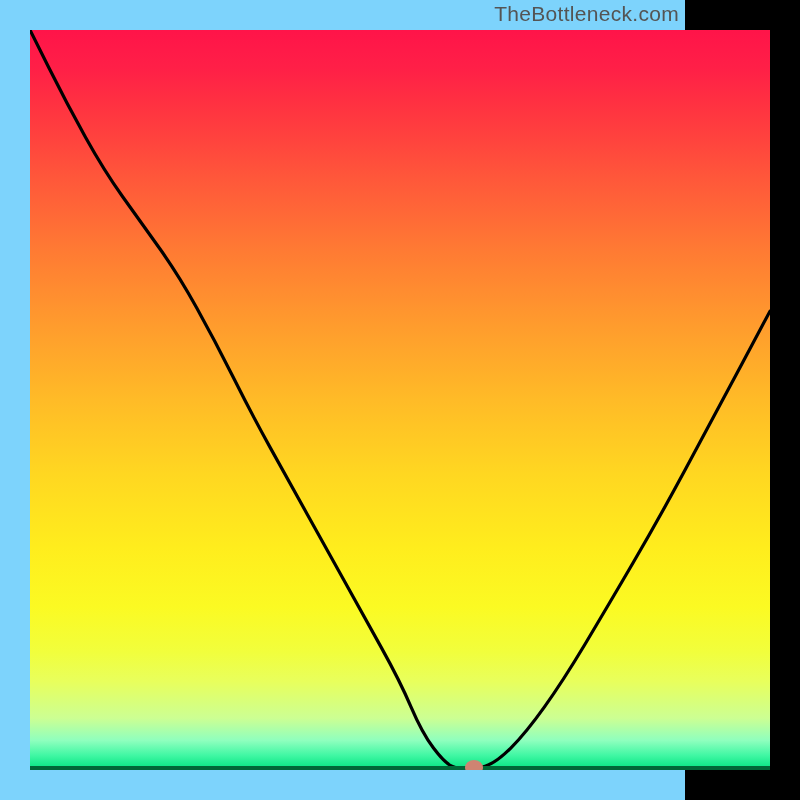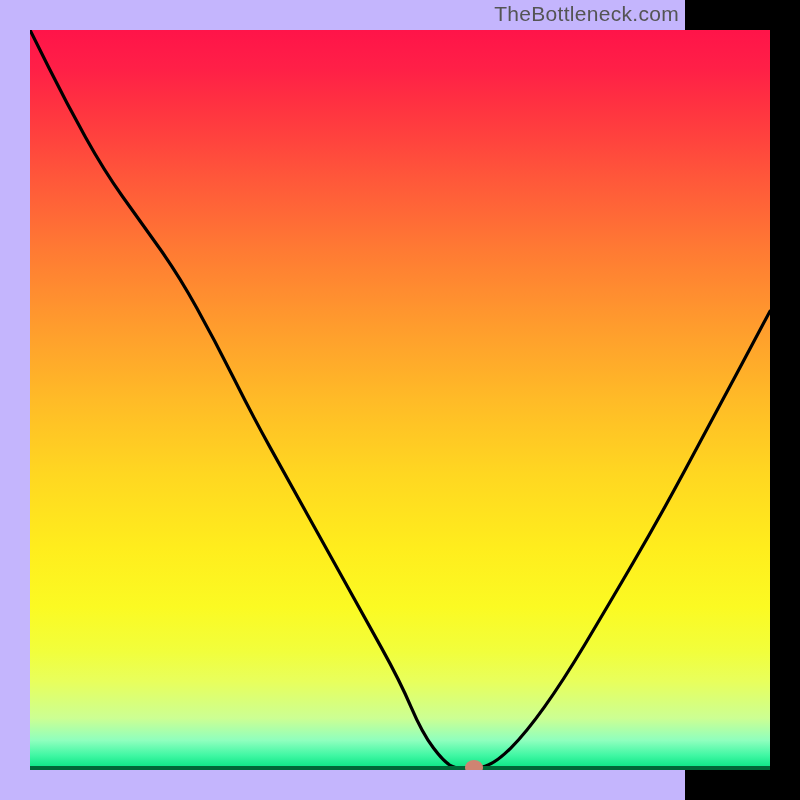--- a/index.html
+++ b/index.html
@@ -1,16 +1,16 @@
 <!DOCTYPE html>
 <html><head>
 <meta charset="utf-8">
 <style>
 body{margin:0;padding:0;background:#000;width:800px;height:800px;overflow:hidden;font-family:Arial,sans-serif}
-.outer{background:#c4b5fd;width:685px;height:800px;position:relative}
+.outer{background:#7dd3fc;width:685px;height:800px;position:relative}
 .attribution{position:absolute;top:2px;right:6px;color:#545454;font-size:21px;font-weight:400;z-index:2;letter-spacing:.3px}
 .plot-area{position:absolute;top:30px;left:30px;width:740px;height:740px;overflow:hidden}
 .gradient-bg{position:absolute;inset:0;background:linear-gradient(to bottom,#ff1449 0%,#ff1f47 5%,#ff3141 10%,#ff573a 20%,#ff7b33 30%,#ff9c2d 40%,#ffbb27 50%,#ffd721 60%,#ffed1d 70%,#fbfa23 78%,#f1fe3c 84%,#e8ff5c 88%,#ccff93 93%,#8fffbe 96%,#41f7a4 98%,#00e37f 100%)}
 svg.curve{position:absolute;inset:0}
 .strip{position:absolute;left:0;right:0;height:4px;bottom:0;background:#006837}
 .dot{position:absolute;width:18px;height:15px;border-radius:55% 55% 55% 55%/55% 55% 55% 55%;background:#cf8472}
 </style>
 </head>
 <body>
 

